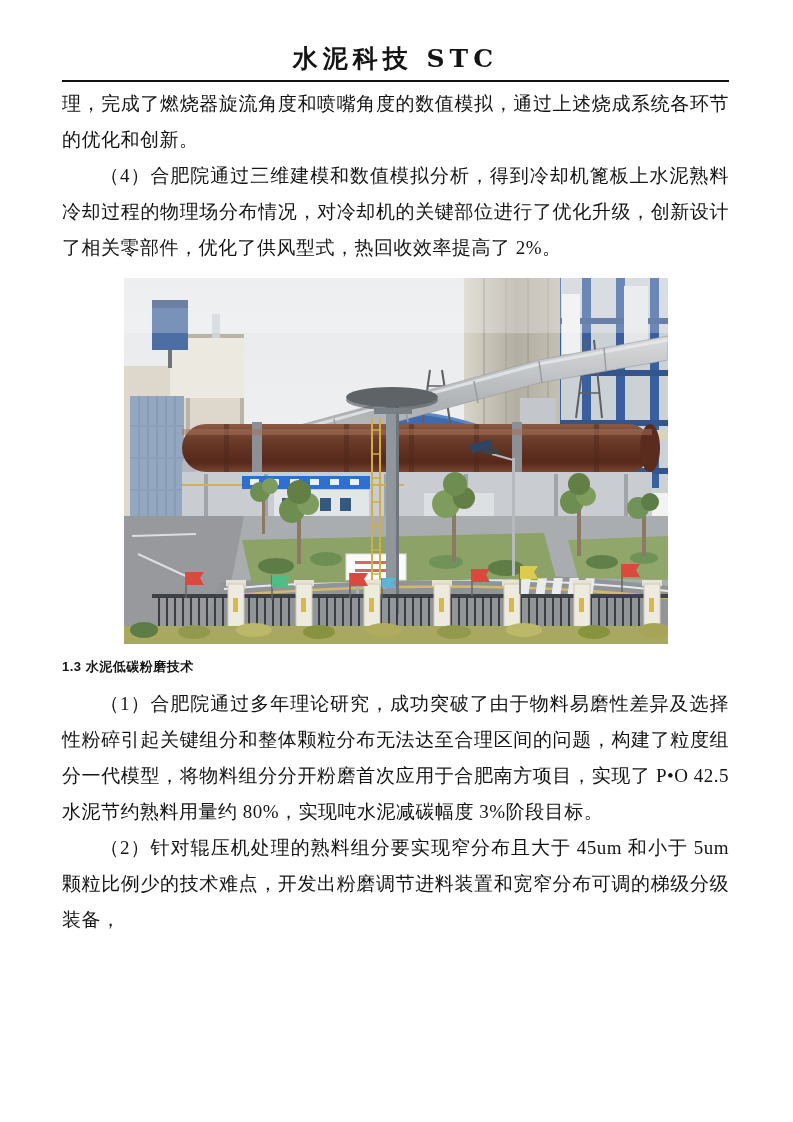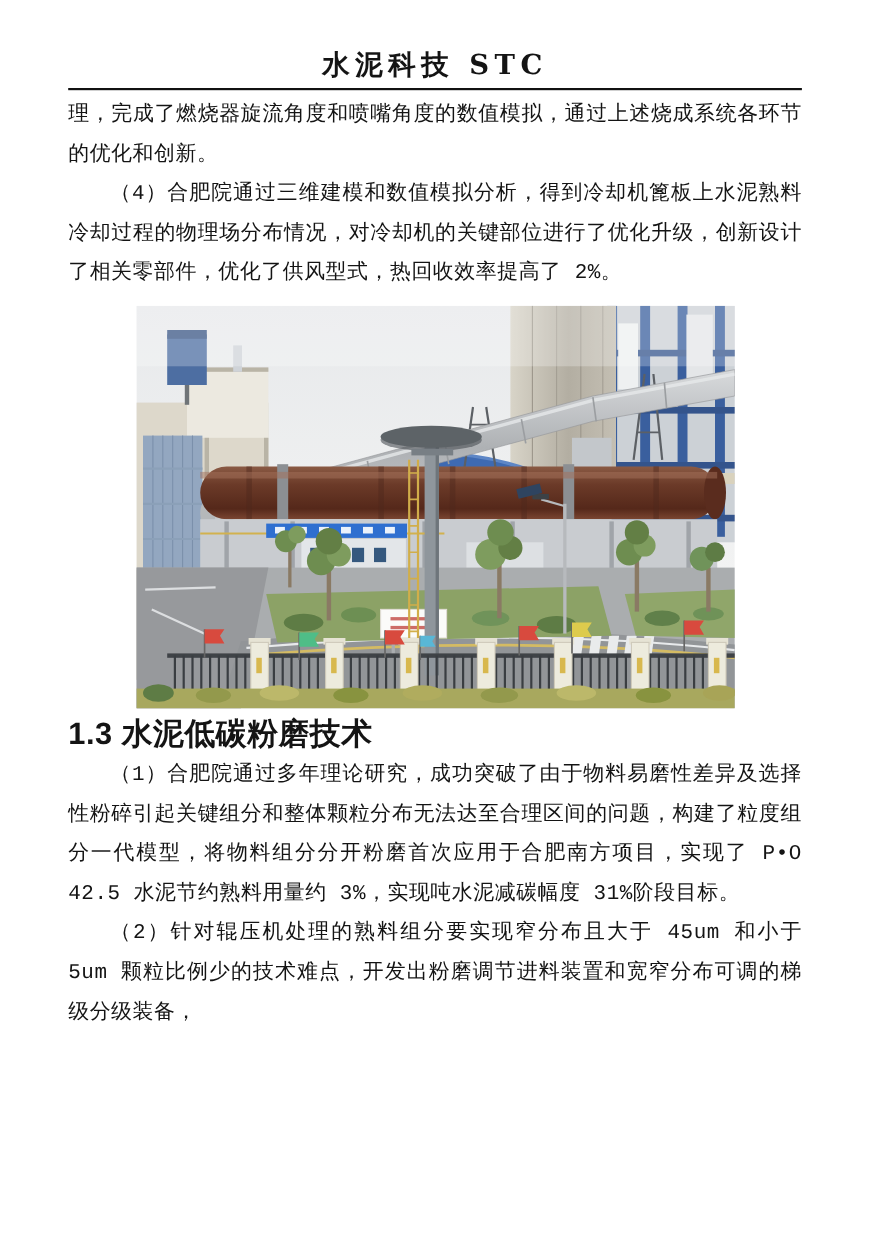--- a/index.html
+++ b/index.html
@@ -22,30 +22,30 @@
     font-size: 25px; font-weight: bold; letter-spacing: 5px;
     font-family: "DejaVu Serif", "Liberation Serif", serif;
   }
   .content { position: absolute; left: 62px; right: 64px; top: 86px; }
   .para {
     margin: 0;
     font-size: 19px; line-height: 36px;
     text-align: justify;
     letter-spacing: 0.5px;
   }
-  .indent { text-indent: 2em; font-family: Liberation Mono, monospace; }
+  .indent { text-indent: 2em; }
   .photo-figure {
     width: 544px; height: 366px;
     margin: 12px auto 8px auto;
     display: block;
   }
   .photo-figure svg { display: block; width: 100%; height: 100%; }
   .section-heading {
     font-family: "Liberation Sans", "DejaVu Sans", sans-serif;
-    font-size: 28px; font-weight: bold;
+    font-size: 13px; font-weight: bold;
     line-height: 30px;
     margin: 2px 0 4px 0;
     letter-spacing: 0.5px;
   }
   .page-footer {
     position: absolute; left: 62px; right: 64px; top: 1052px;
     border-top: 2px solid #111;
     height: 34px;
     font-family: "Liberation Sans", "DejaVu Sans", sans-serif;
     font-size: 13px; color: #1a1a1a;
@@ -373,21 +373,21 @@
         <ellipse cx="330" cy="354" rx="17" ry="7" fill="#93994c"></ellipse>
         <ellipse cx="400" cy="352" rx="18" ry="7" fill="#bcb86a"></ellipse>
         <ellipse cx="470" cy="354" rx="16" ry="7" fill="#88933f"></ellipse>
         <ellipse cx="530" cy="352" rx="15" ry="7" fill="#a8a457"></ellipse>
 
         <rect x="0" y="0" width="544" height="55" fill="#ffffff" opacity="0.25"></rect>
       </svg>
     </figure>
 
     <h2 class="section-heading">1.3 水泥低碳粉磨技术</h2>
-    <p class="para indent">（1）合肥院通过多年理论研究，成功突破了由于物料易磨性差异及选择性粉碎引起关键组分和整体颗粒分布无法达至合理区间的问题，构建了粒度组分一代模型，将物料组分分开粉磨首次应用于合肥南方项目，实现了 P•O 42.5 水泥节约熟料用量约 3%，实现吨水泥减碳幅度 31%阶段目标。</p>
+    <p class="para indent">（1）合肥院通过多年理论研究，成功突破了由于物料易磨性差异及选择性粉碎引起关键组分和整体颗粒分布无法达至合理区间的问题，构建了粒度组分一代模型，将物料组分分开粉磨首次应用于合肥南方项目，实现了 P•O 42.5 水泥节约熟料用量约 80%，实现吨水泥减碳幅度 3%阶段目标。</p>
     <p class="para indent">（2）针对辊压机处理的熟料组分要实现窄分布且大于 45um 和小于 5um 颗粒比例少的技术难点，开发出粉磨调节进料装置和宽窄分布可调的梯级分级装备，</p>
   </div>
 
   <div class="page-footer">
     <span class="page-number">3</span>
     <span class="issue-number">2021.No.4</span>
   </div>
 
 </div>
 

